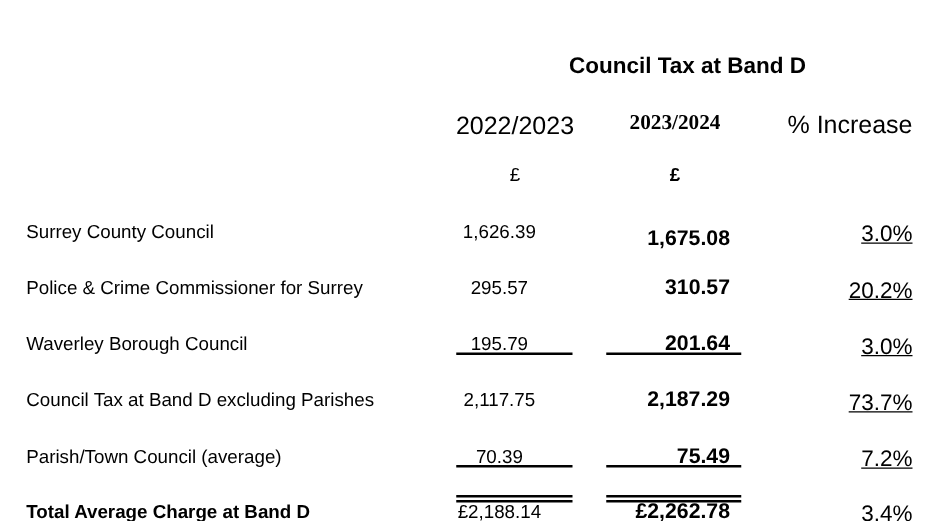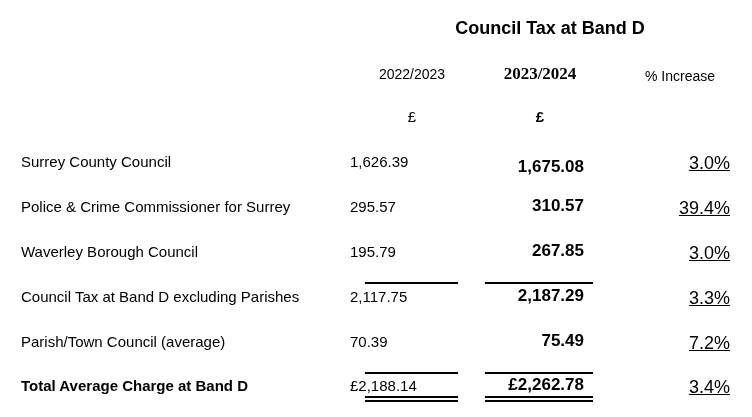--- a/index.html
+++ b/index.html
@@ -1,30 +1,30 @@
 <!DOCTYPE html>
 <html><head>
   <meta charset="utf-8">
   <style>
     html, body { margin: 0; padding: 0; background: #ffffff; }
     body {
       width: 752px; height: 417px; position: relative; overflow: hidden;
       font-family: "Liberation Sans", sans-serif; color: #000;
     }
-    .abs { position: absolute; white-space: nowrap; }
+    .abs { position: absolute; white-space: nowrap; margin-top: 24px; }
     .title { left: 360px; width: 380px; top: 18px; text-align: center; font-size: 18px; font-weight: bold; }
-    .hdr { font-size: 14px; }
+    .hdr { font-size: 20px; }
     .hdr-c1 { left: 362px; width: 100px; top: 66px; text-align: center; }
     .hdr-c2 { left: 486px; width: 108px; top: 64px; text-align: center; font-size: 17px; font-weight: bold; font-family: Liberation Serif, serif; }
     .hdr-c3 { left: 620px; width: 120px; top: 66px; text-align: center; line-height: 21px; }
     .pound1 { left: 362px; width: 100px; top: 108px; text-align: center; font-size: 15px; }
     .pound2 { left: 486px; width: 108px; top: 108px; text-align: center; font-size: 15px; font-weight: bold; }
     .label { left: 21px; font-size: 15px; }
     .label.bold { font-weight: bold; }
-    .v1 { left: 350px; width: 99px; text-align: left; font-size: 15px; }
+    .v1 { left: 350px; width: 99px; text-align: center; font-size: 15px; }
     .v2 { left: 470px; width: 114px; text-align: right; font-size: 17px; font-weight: bold; }
     .v3 { left: 620px; width: 110px; text-align: right; font-size: 18px; text-decoration: underline; }
     .rule { position: absolute; height: 0; border-top: 2px solid #000; }
     .r1 { left: 365px; width: 93px; }
     .r2 { left: 485px; width: 108px; }
   </style>
 </head>
 <body>
 
 <div class="abs title">Council Tax at Band D</div>
@@ -41,38 +41,38 @@
   <div class="abs label" style="top:153px">Surrey County Council</div>
   <div class="abs v1" style="top:153px">1,626.39</div>
   <div class="abs v2" style="top:157px">1,675.08</div>
   <div class="abs v3" style="top:153px">3.0%</div>
 </div>
 
 <div>
   <div class="abs label" style="top:198px">Police &amp; Crime Commissioner for Surrey</div>
   <div class="abs v1" style="top:198px">295.57</div>
   <div class="abs v2" style="top:196px">310.57</div>
-  <div class="abs v3" style="top:198px">39.4%</div>
+  <div class="abs v3" style="top:198px">20.2%</div>
 </div>
 
 <div>
   <div class="abs label" style="top:243px">Waverley Borough Council</div>
   <div class="abs v1" style="top:243px">195.79</div>
-  <div class="abs v2" style="top:241px">267.85</div>
+  <div class="abs v2" style="top:241px">201.64</div>
   <div class="abs v3" style="top:243px">3.0%</div>
 </div>
 
 <div class="rule r1" style="top:282px"></div>
 <div class="rule r2" style="top:282px"></div>
 
 <div>
   <div class="abs label" style="top:288px">Council Tax at Band D excluding Parishes</div>
   <div class="abs v1" style="top:288px">2,117.75</div>
   <div class="abs v2" style="top:286px">2,187.29</div>
-  <div class="abs v3" style="top:288px">3.3%</div>
+  <div class="abs v3" style="top:288px">73.7%</div>
 </div>
 
 <div>
   <div class="abs label" style="top:333px">Parish/Town Council (average)</div>
   <div class="abs v1" style="top:333px">70.39</div>
   <div class="abs v2" style="top:331px">75.49</div>
   <div class="abs v3" style="top:333px">7.2%</div>
 </div>
 
 <div class="rule r1" style="top:372px"></div>

